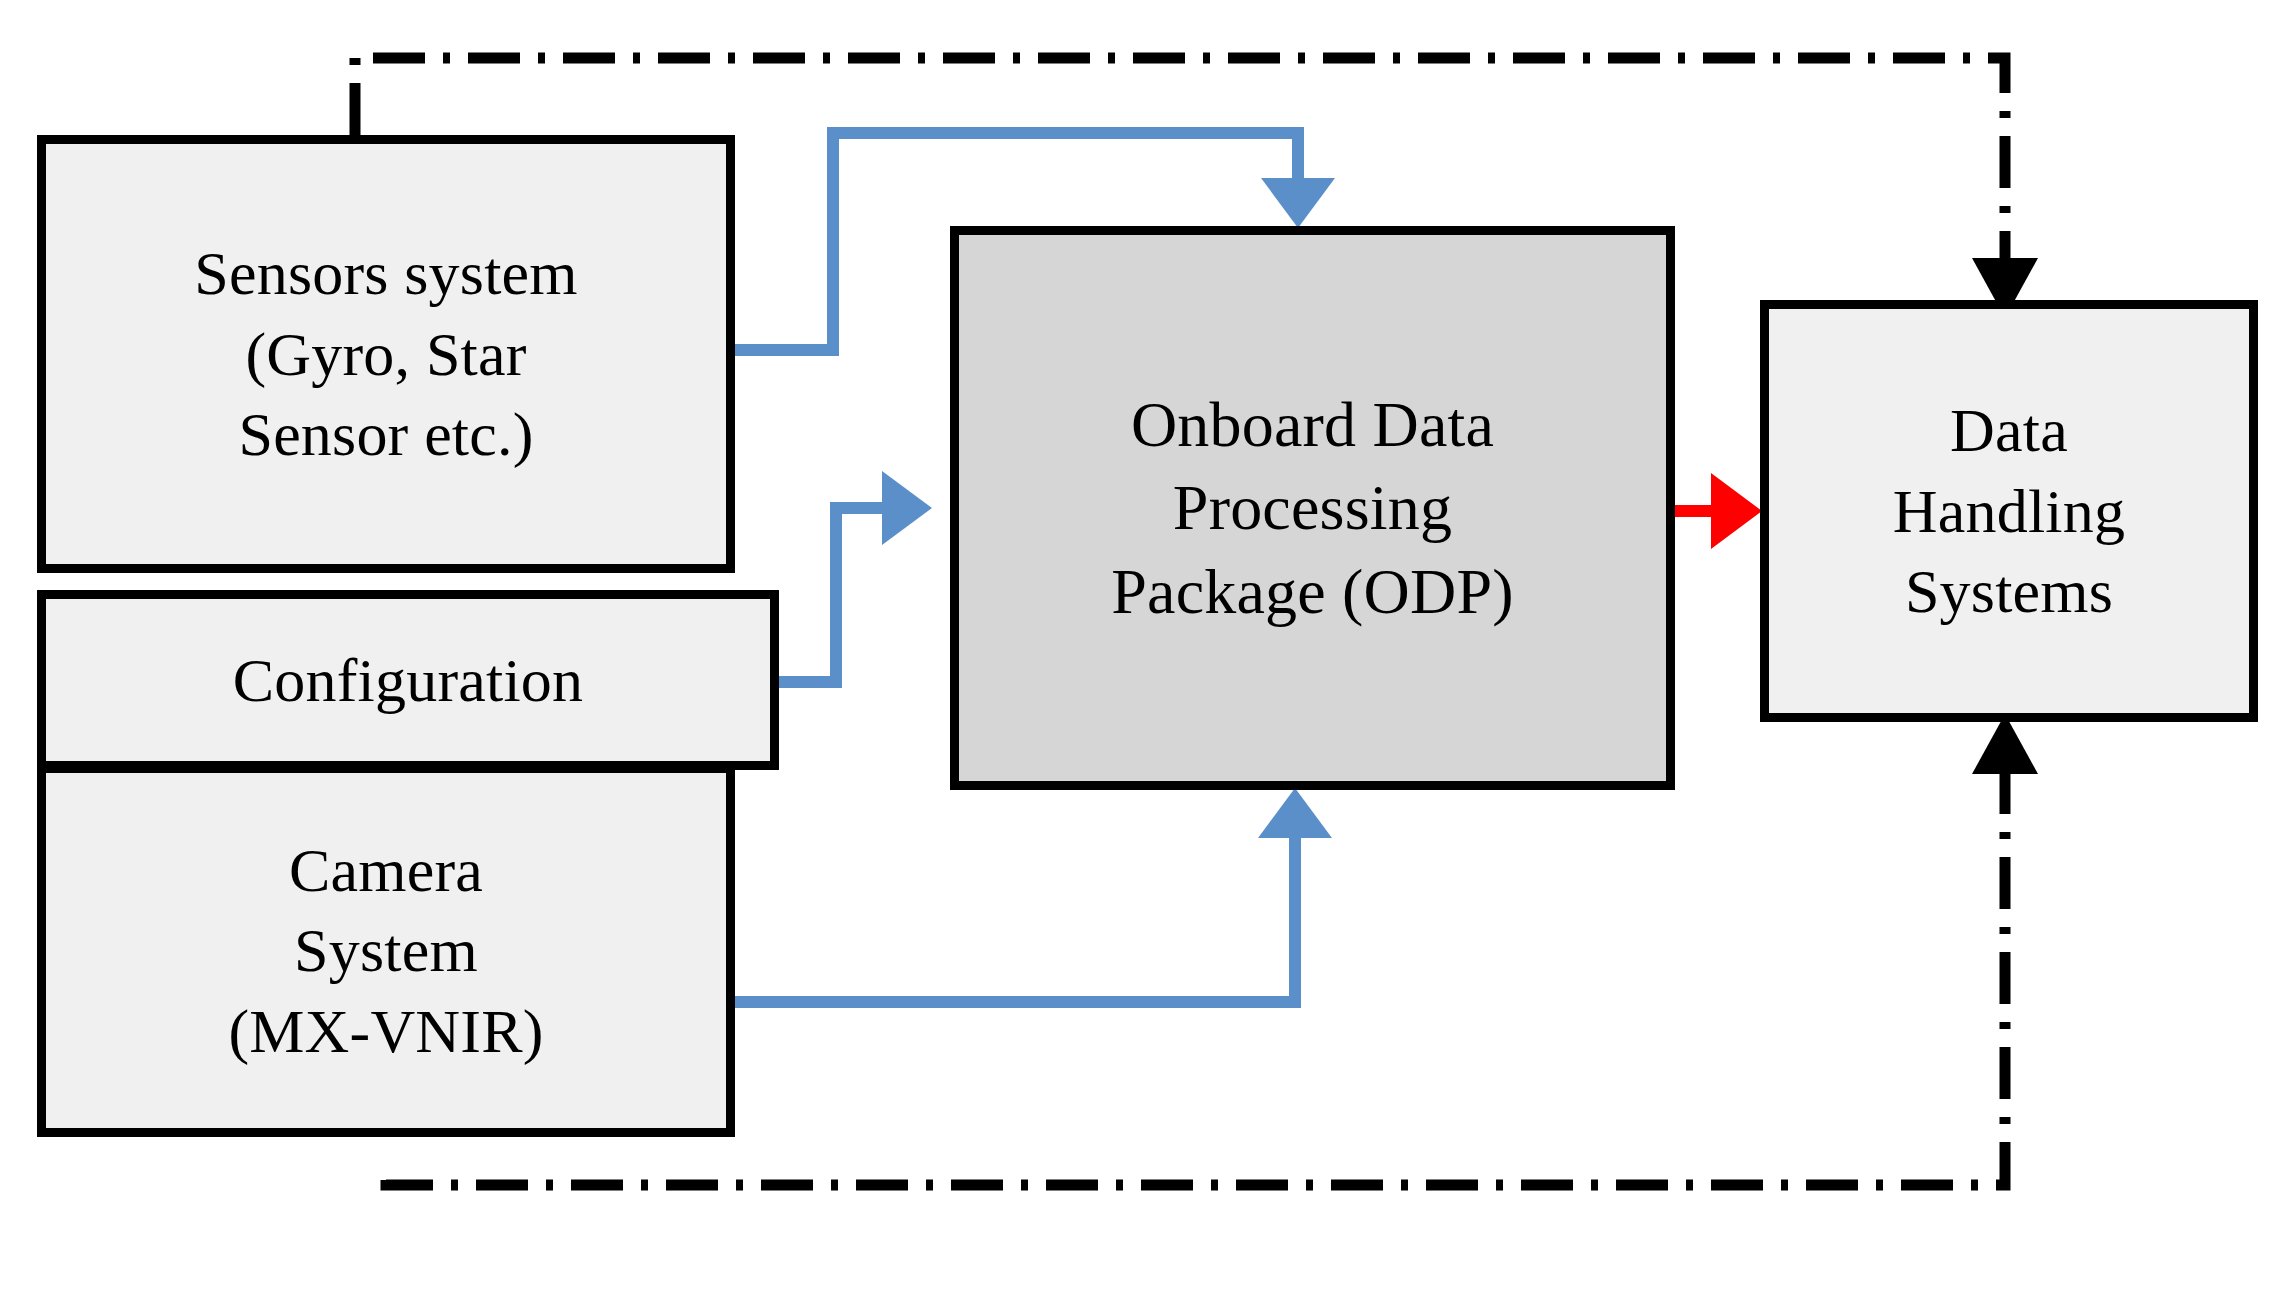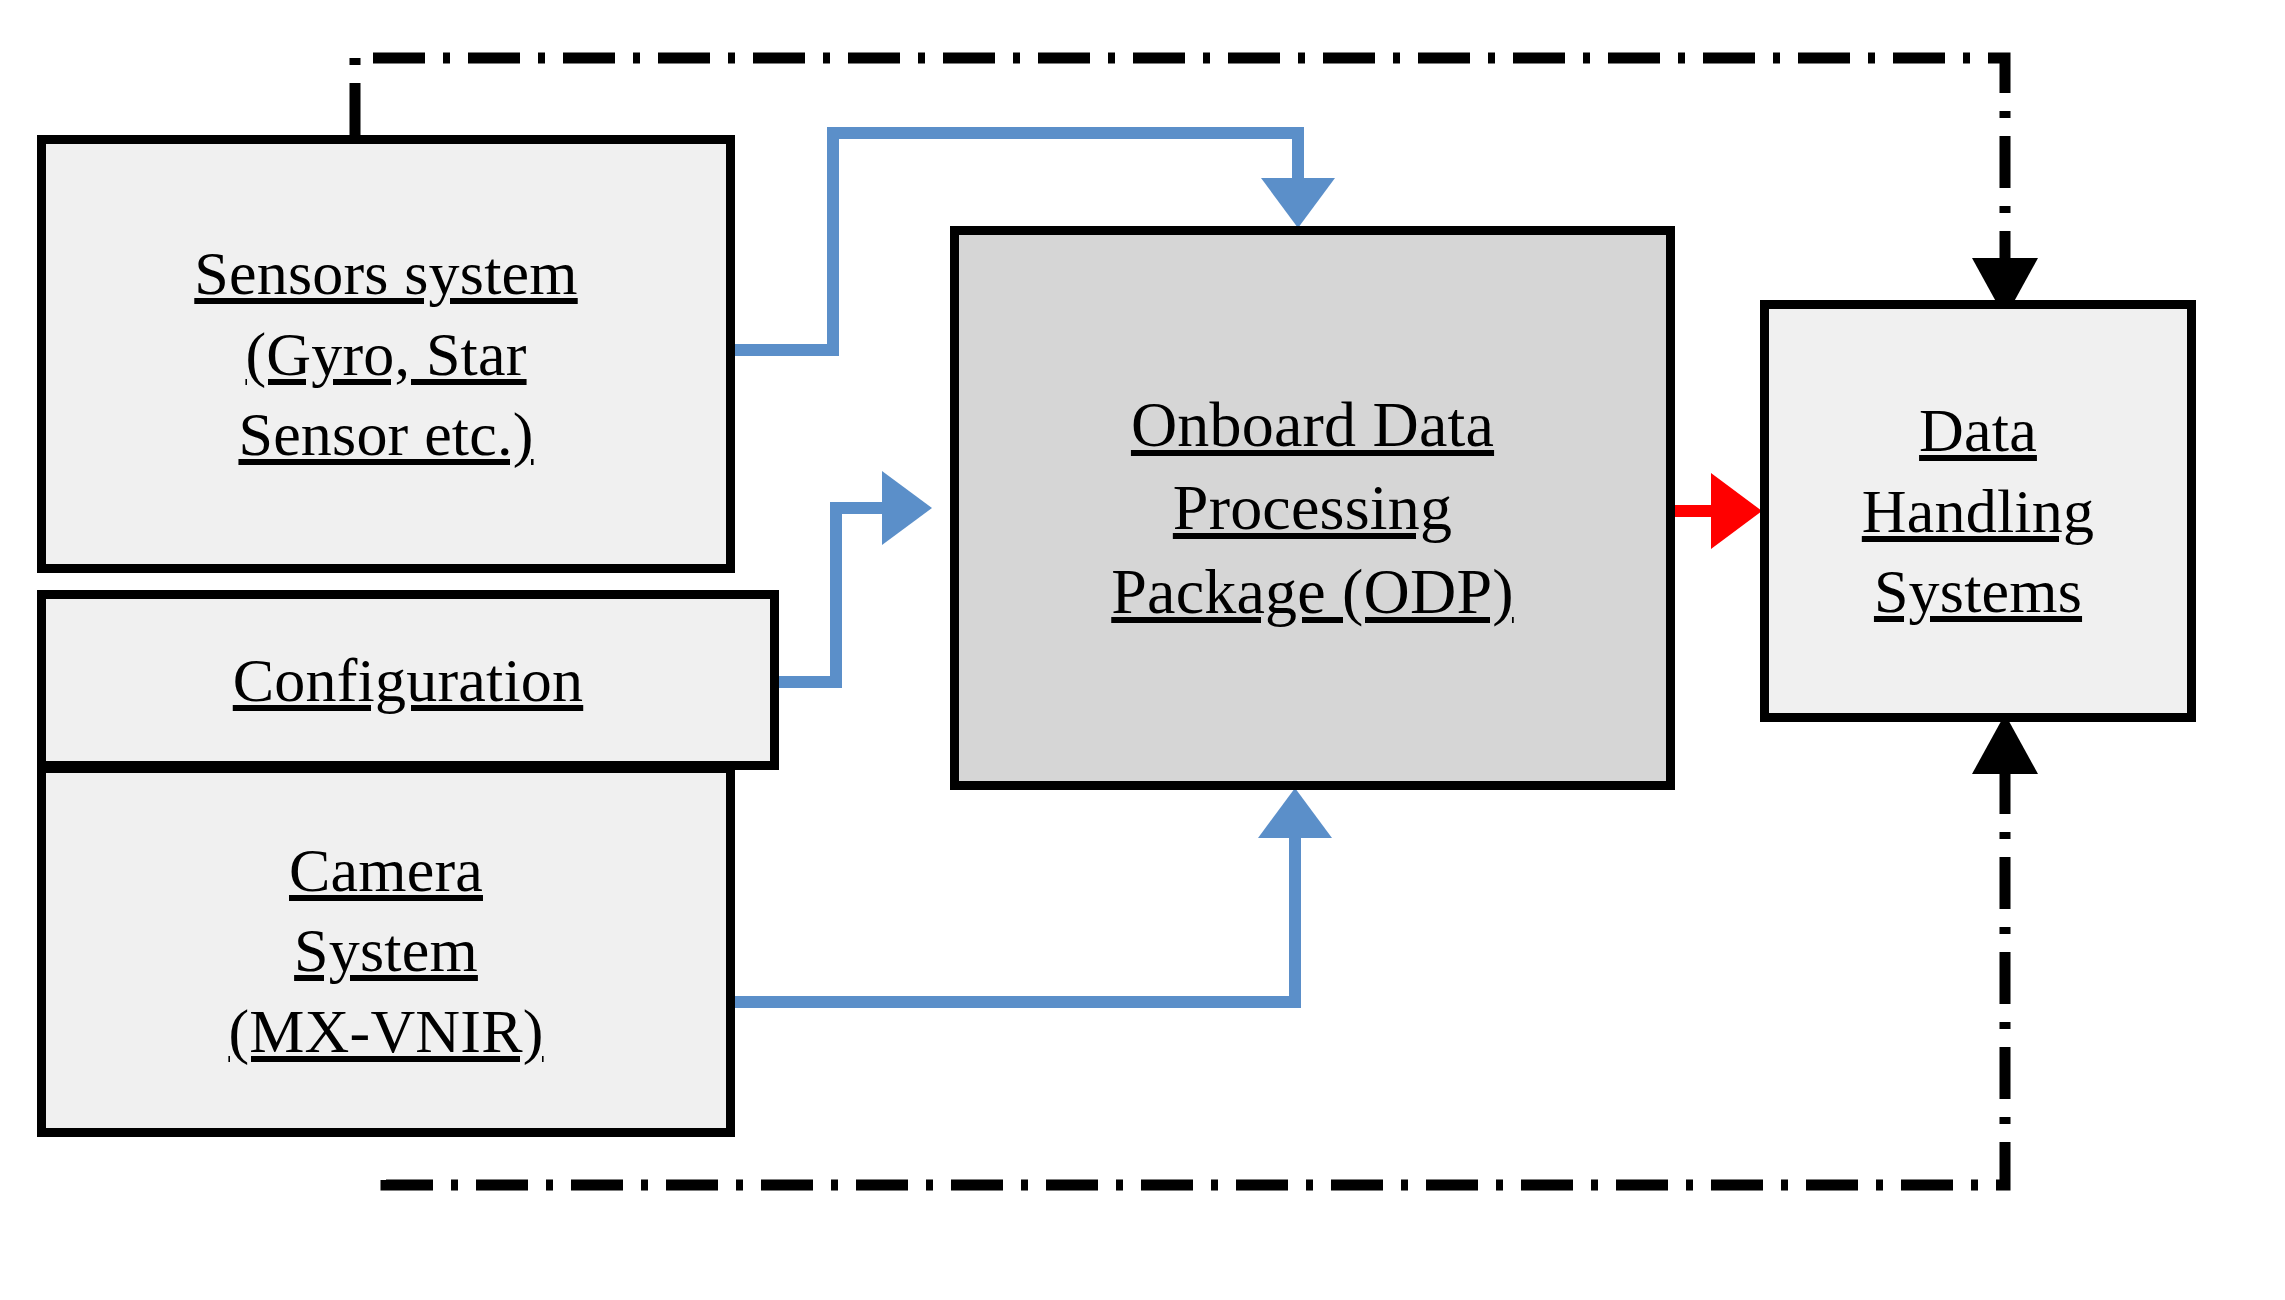--- a/index.html
+++ b/index.html
@@ -43,29 +43,28 @@
   .node-box.accent-fill {
     background: #d6d6d6;
     margin-left: 20px;
   }
   .node-label {
     display: block;
     width: 100%;
     padding: 0 20px;
     box-sizing: border-box;
     white-space: pre-line;
-    text-decoration: underline;
   }
 
   
   #node-sensors      { left: 37px;   top: 135px;  width: 698px; height: 438px; font-size: 62px; }
   #node-configuration{ left: 37px;   top: 590px;  width: 742px; height: 180px; font-size: 62px; }
   #node-camera       { left: 37px;   top: 764px;  width: 698px; height: 373px; font-size: 62px; }
   #node-odp          { left: 930px;  top: 226px;  width: 725px; height: 564px; font-size: 64px; }
-  #node-dhs          { left: 1760px; top: 300px;  width: 436px; height: 422px; font-size: 62px; }
+  #node-dhs          { left: 1760px; top: 300px;  width: 498px; height: 422px; font-size: 62px; }
 </style>
 </head>
 <body>
 
 <div id="canvas">
 
   <svg id="diagram-svg" viewBox="0 0 2285 1300" xmlns="http://www.w3.org/2000/svg">
 
     <g>
       <path d="M 355,135 L 355,58 L 2005,58 L 2005,285" fill="none" stroke="#000000" stroke-width="11" stroke-dasharray="52 18 7 18" stroke-linecap="butt"></path>

